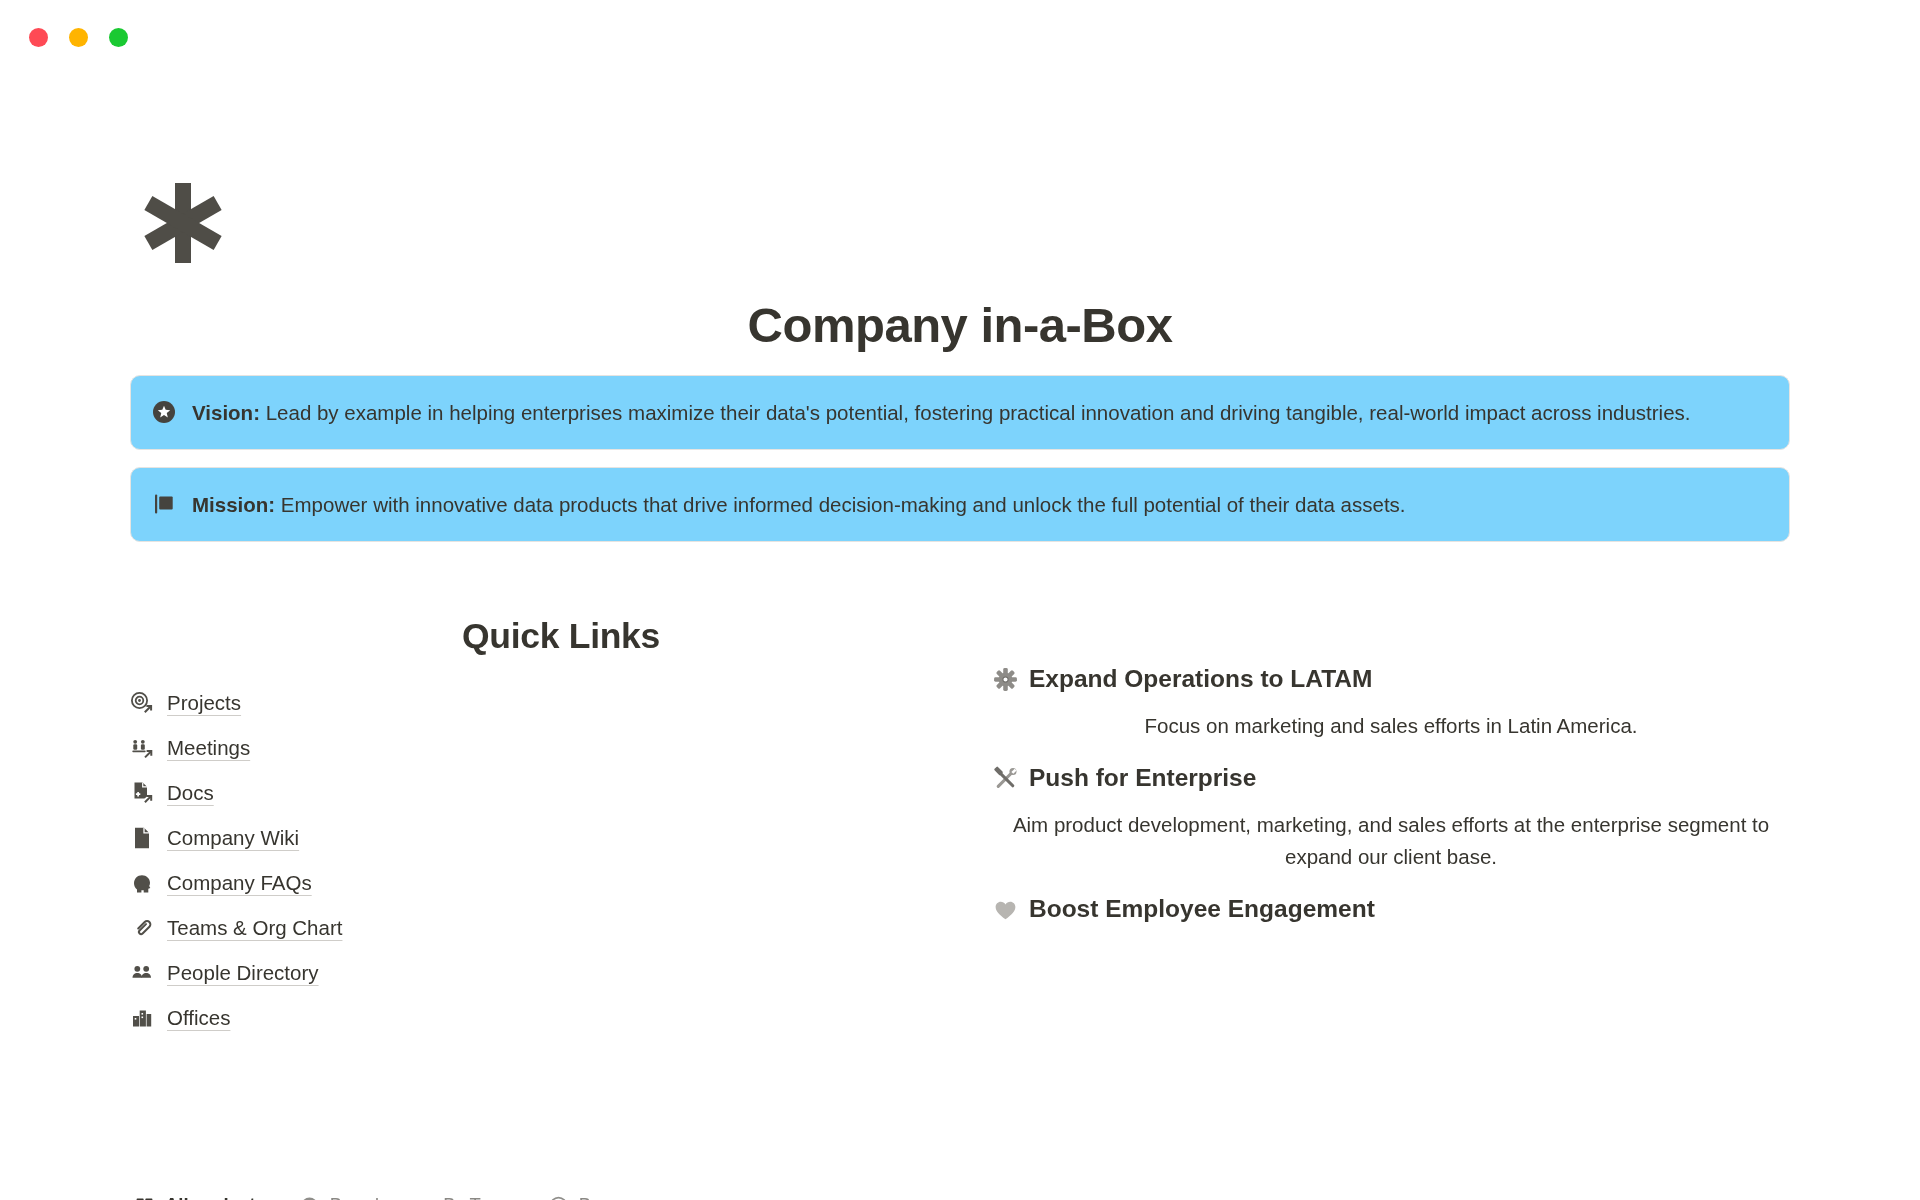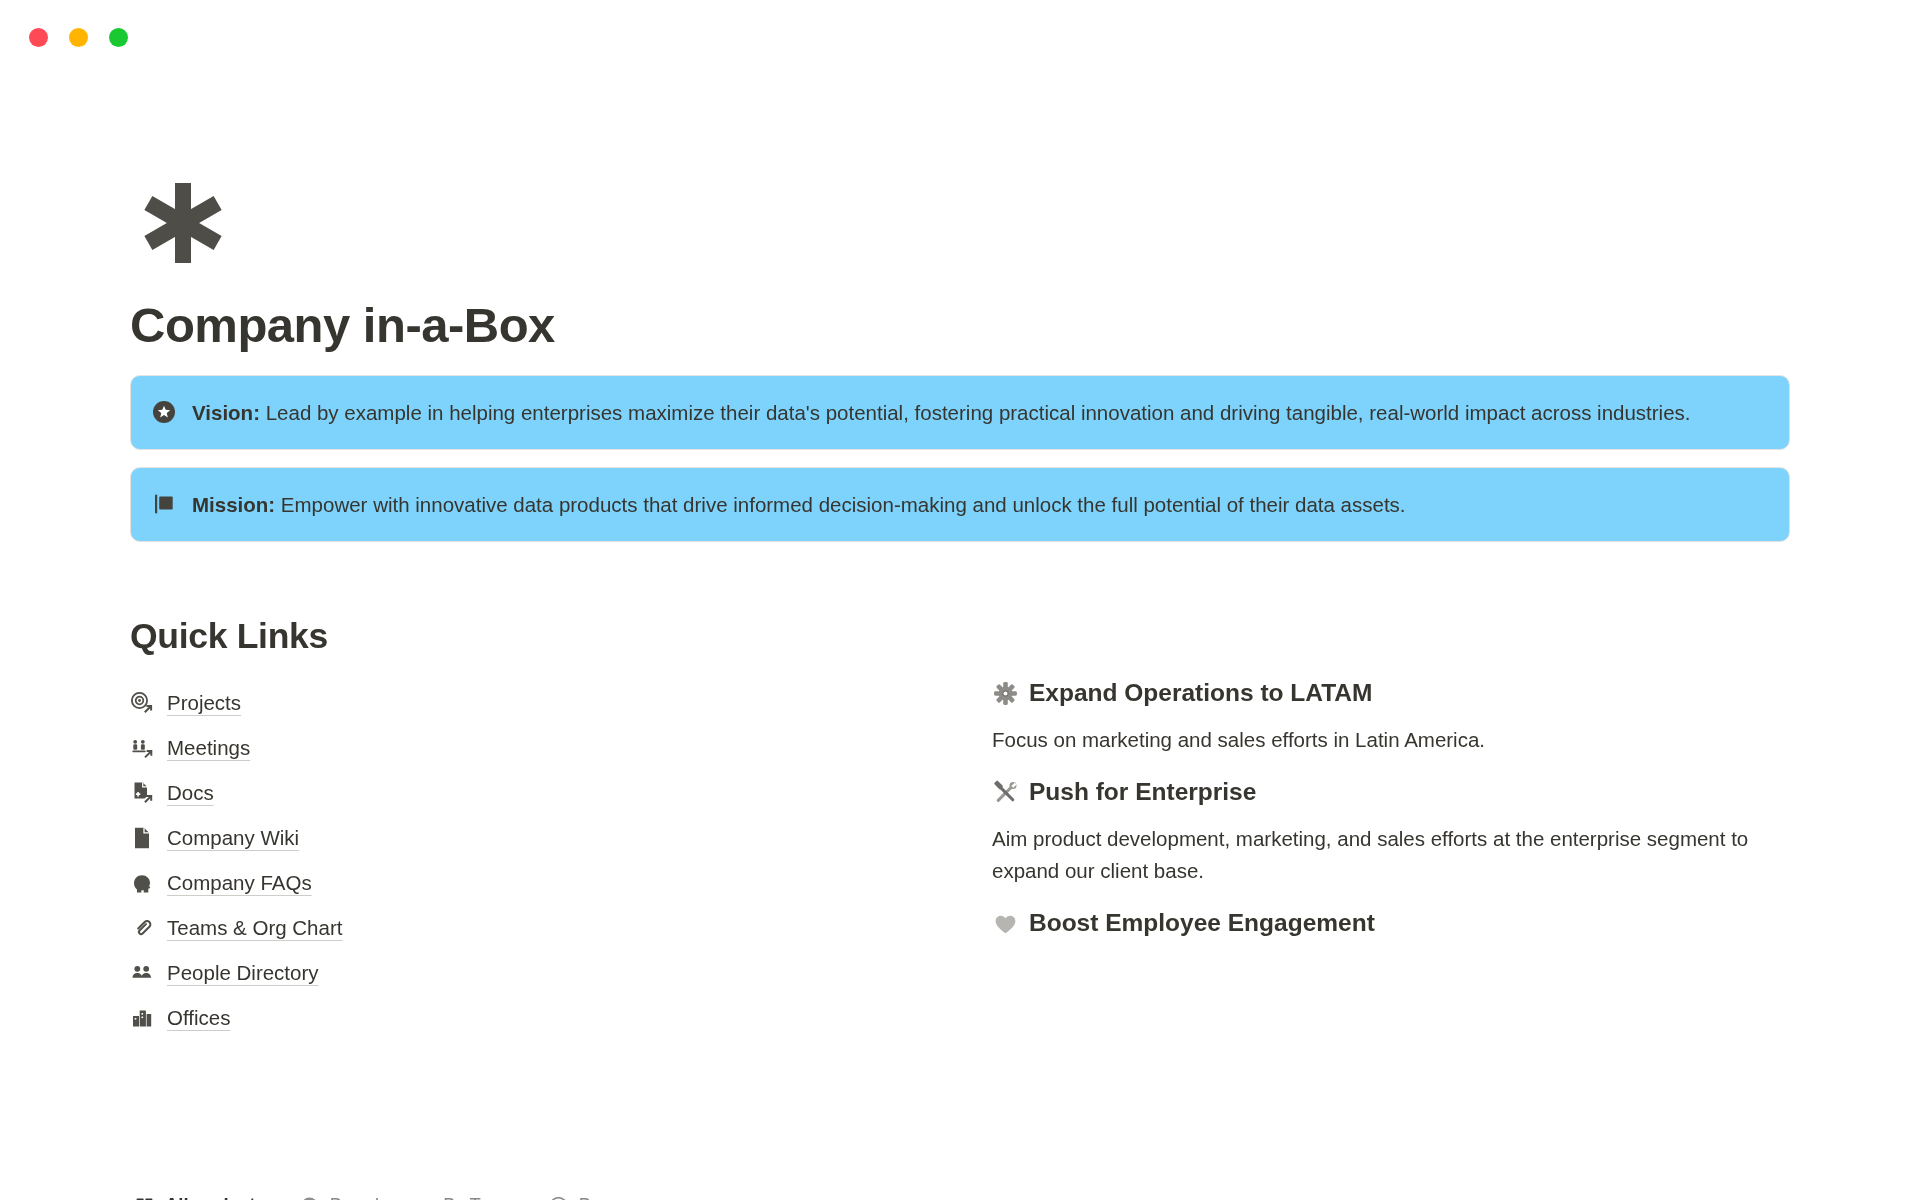--- a/index.html
+++ b/index.html
@@ -6,21 +6,21 @@
   .page{position:relative;width:1920px;height:1200px;background:#ffffff;overflow:hidden;
         color:#37352f;font-family:"Liberation Sans","DejaVu Sans",sans-serif;}
 
   
   .traffic-lights{position:absolute;left:29px;top:28px;display:flex;gap:21px;}
   .light{width:19px;height:19px;border-radius:50%;}
   .light-red{background:#fe4a55;}
   .light-yellow{background:#ffb400;}
   .light-green{background:#1ac932;}
 
-  .content{position:absolute;left:130px;top:0;width:1660px;}
+  .content{position:absolute;left:130px;top:0;width:1660px;text-align:center;}
 
   .page-icon{margin:183px 0 0 14px;width:78px;height:80px;display:block;}
 
   .page-title{margin:36px 0 0;font-size:49px;line-height:52px;font-weight:bold;letter-spacing:-0.5px;}
 
   
   .callout{display:flex;align-items:flex-start;border:1px solid #e6e4e1;border-radius:10px;
            padding:21px 24px 21px 21px;margin-top:24px;font-size:20.5px;line-height:31px;background:#7dd3fc;}
   .callout + .callout{margin-top:17px;}
   .callout-icon{flex:0 0 24px;width:24px;height:24px;margin:3px 16px 0 0;}
@@ -34,21 +34,21 @@
 
   
   .link-list{margin-top:26px;}
   .link-row{display:flex;align-items:center;height:45px;}
   .link-icon{width:24px;height:24px;margin-right:13px;flex:none;color:#514f49;}
   .quick-link{font-size:20.5px;color:#37352f;text-decoration:underline;
               text-decoration-color:#cfcdc9;text-underline-offset:5px;text-decoration-thickness:1px;cursor:pointer;}
 
   
   .goal{margin-top:20px;}
-  .goal-first{margin-top:59px;}
+  .goal-first{margin-top:45px;}
   .goal-heading{display:flex;align-items:center;gap:10px;font-size:24.5px;font-weight:bold;line-height:32px;}
   .goal-icon{width:27px;height:27px;flex:none;}
   .goal-desc{margin-top:15px;font-size:20.5px;line-height:32px;max-width:802px;}
 
   
   .view-tabs{position:absolute;left:134px;top:1158px;display:flex;gap:33px;align-items:center;margin-top:36px;}
   .view-tab{display:flex;align-items:center;gap:10px;font-size:18.5px;color:#8a8884;cursor:pointer;white-space:nowrap;}
   .view-tab.active{color:#37352f;font-weight:bold;}
   .tab-icon{width:21px;height:21px;flex:none;}
 </style>

